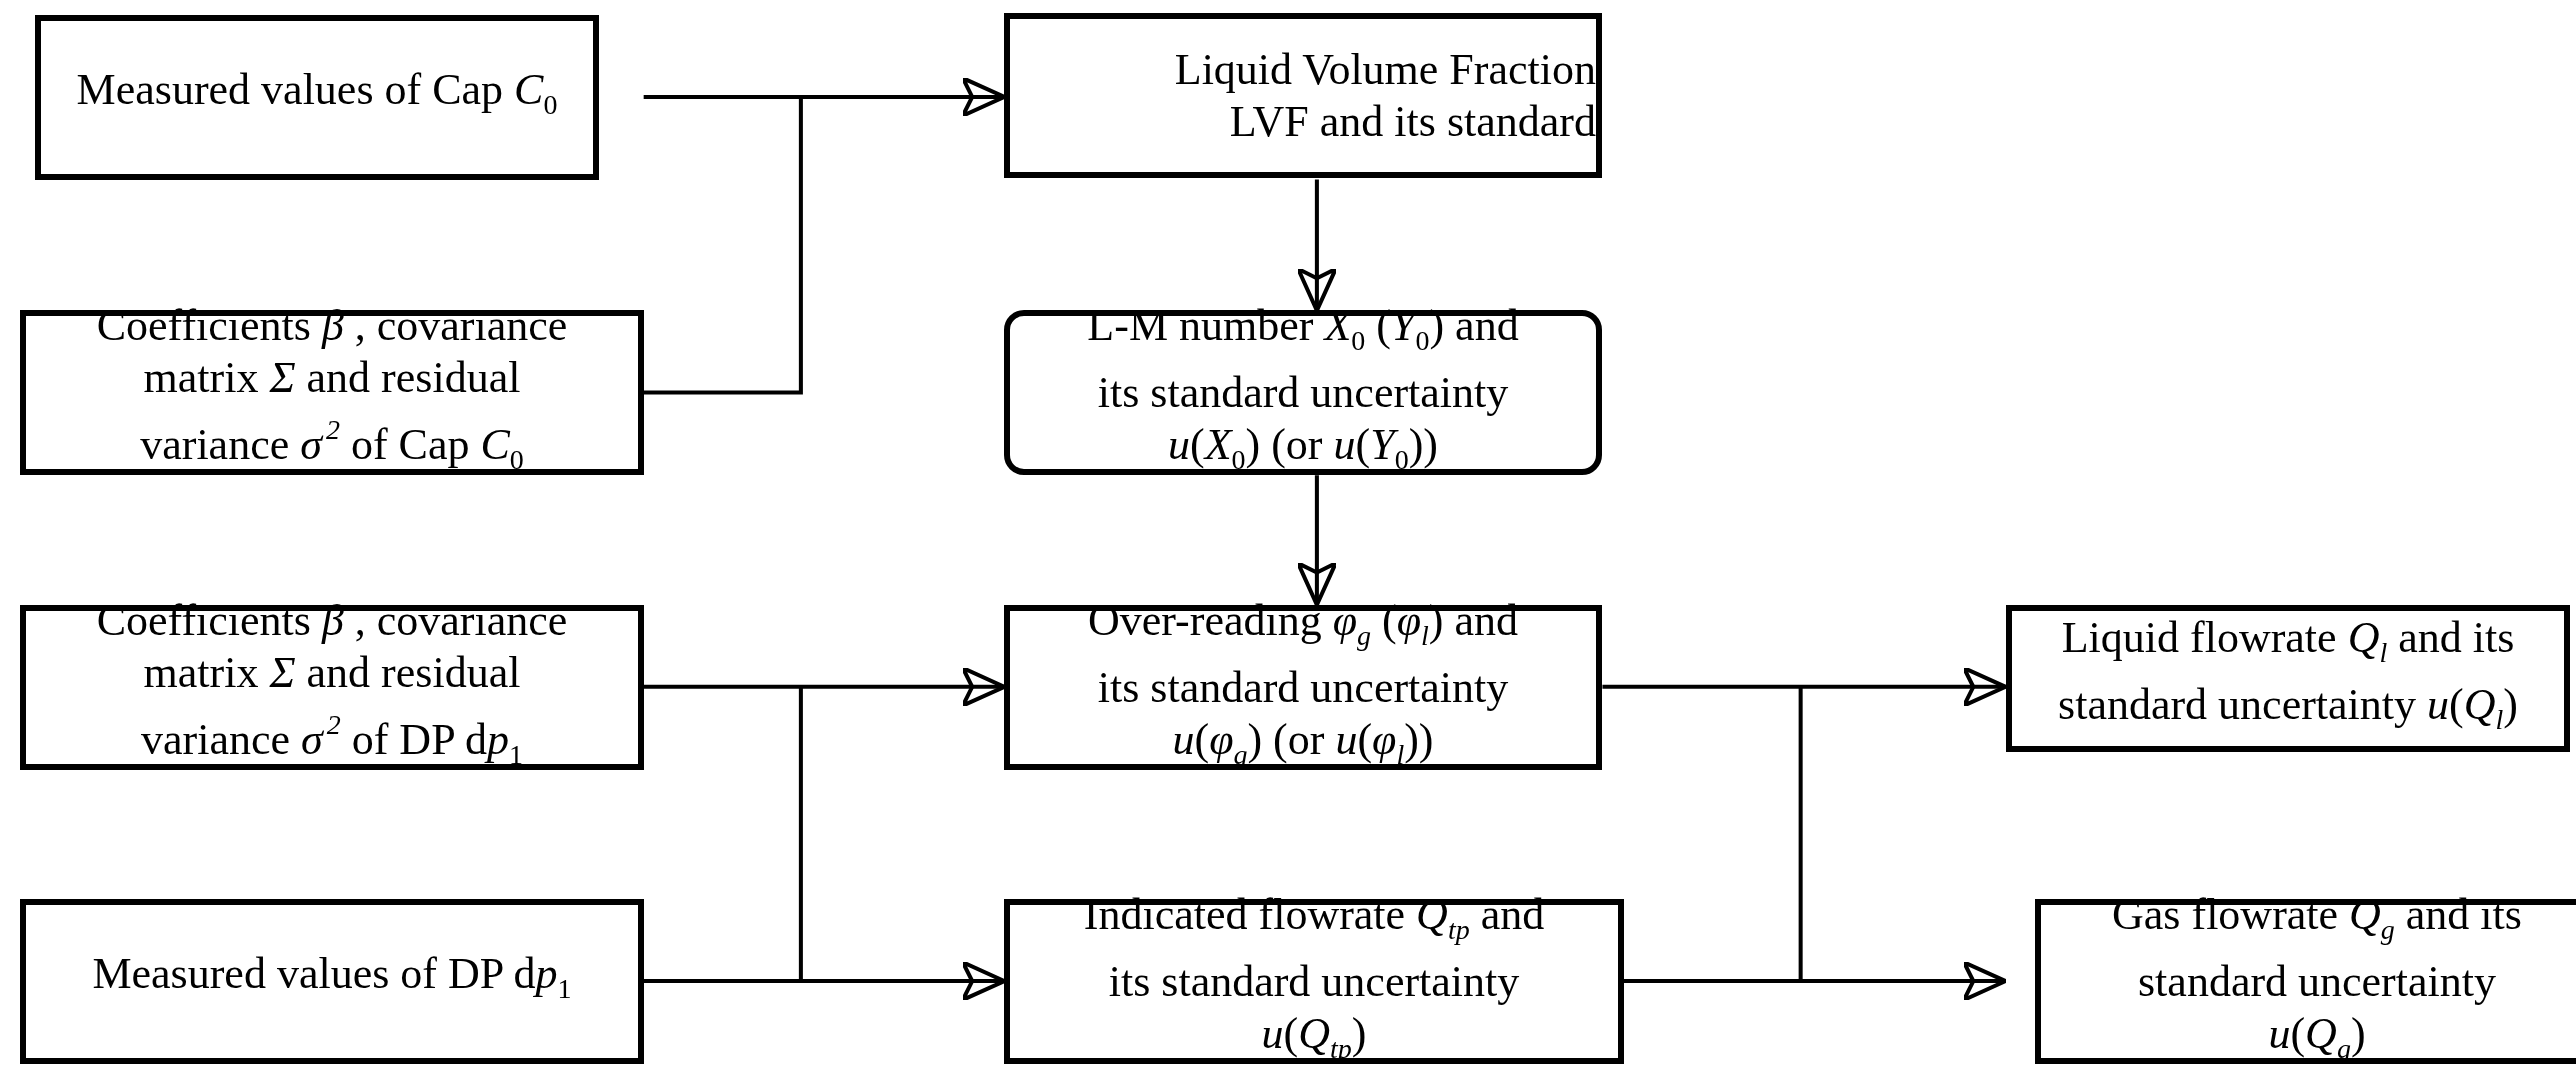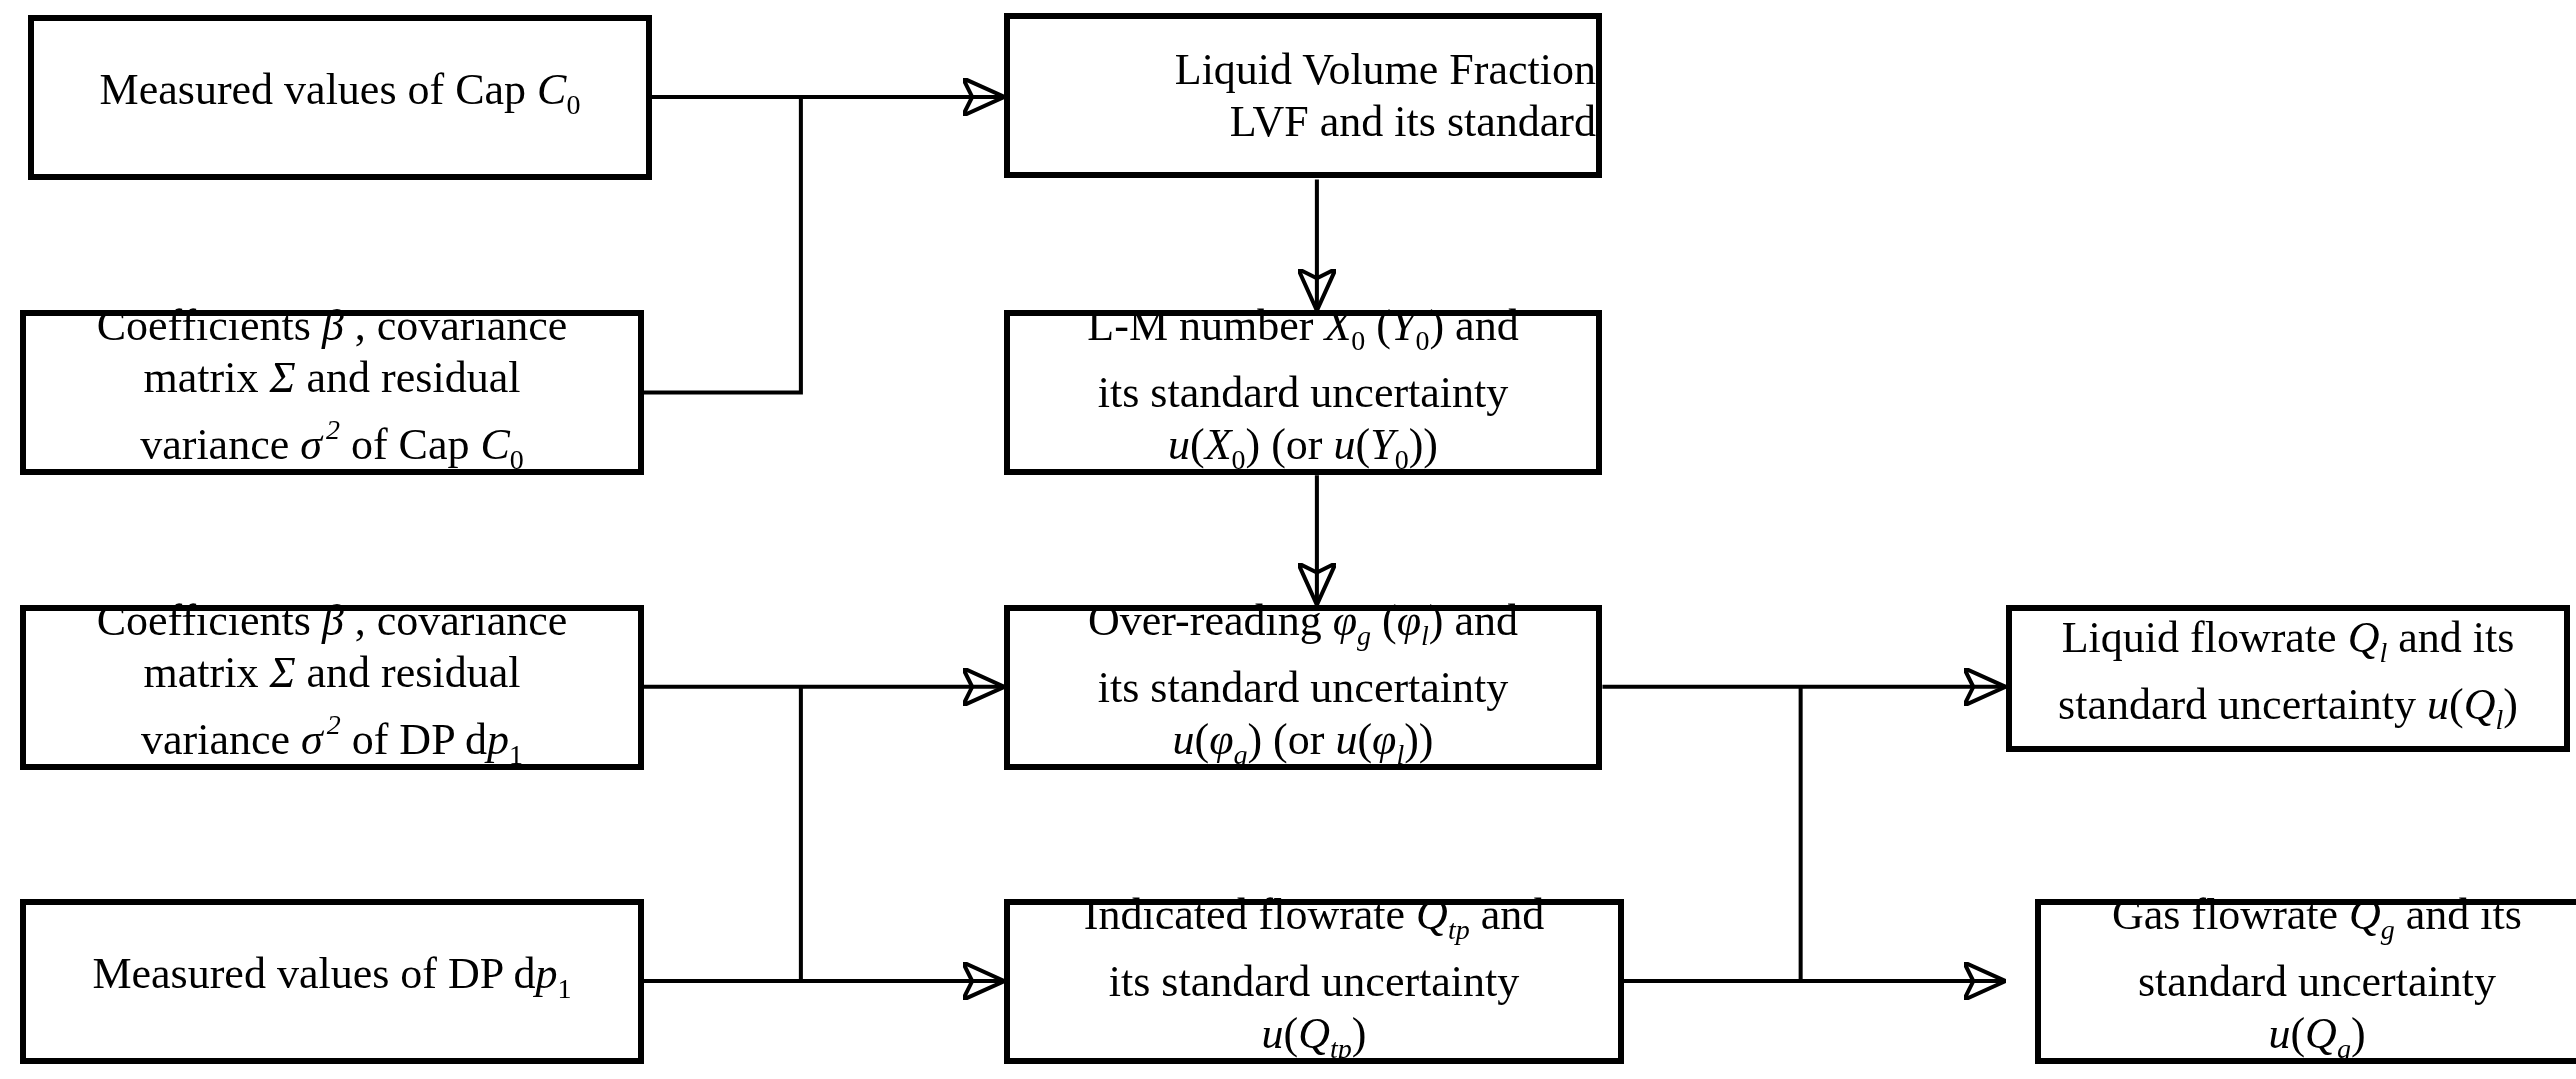--- a/index.html
+++ b/index.html
@@ -64,21 +64,21 @@
       <path d="M1960 267 L1960 462" marker-end="url(#arrow)"></path>
       <path d="M1960 707 L1960 900" marker-end="url(#arrow)"></path>
       <path d="M958 1022 L1495 1022" marker-end="url(#arrow)"></path>
       <path d="M958 1460 L1495 1460" marker-end="url(#arrow)"></path>
       <path d="M1192 1022 L1192 1460"></path>
       <path d="M2385 1022 L2985 1022" marker-end="url(#arrow)"></path>
       <path d="M2385 1460 L2985 1460" marker-end="url(#arrow)"></path>
       <path d="M2680 1022 L2680 1460"></path>
     </svg>
 
-<div class="box" style="left: 28px; top: 15px; width: 624px; height: 165px;">
+<div class="box" style="left: 35px; top: 15px; width: 564px; height: 165px;">
       <div class="box-text">
         <div class="line"><span class="s-r">Measured values of Cap </span><span class="s-i">C</span><span class="s-sub">0</span></div>
       </div>
     </div>
     <div class="box" style="left: 20px; top: 310px; width: 624px; height: 165px;">
       <div class="box-text">
         <div class="line"><span class="s-r">Coefficients </span><span class="s-i">β</span><span class="s-r"> , covariance</span></div>
         <div class="line"><span class="s-r">matrix </span><span class="s-i">Σ</span><span class="s-r"> and residual</span></div>
         <div class="line"><span class="s-r">variance </span><span class="s-i">σ</span><span class="s-sup">2</span><span class="s-r"> of Cap </span><span class="s-i">C</span><span class="s-sub">0</span></div>
       </div>
@@ -94,21 +94,21 @@
       <div class="box-text">
         <div class="line"><span class="s-r">Measured values of DP d</span><span class="s-i">p</span><span class="s-sub">1</span></div>
       </div>
     </div>
     <div class="box" style="left: 1004px; top: 13px; width: 598px; height: 165px; text-align: right;">
       <div class="box-text">
         <div class="line"><span class="s-r">Liquid Volume Fraction</span></div>
         <div class="line"><span class="s-r">LVF and its standard</span></div>
       </div>
     </div>
-    <div class="box" style="left: 1004px; top: 310px; width: 598px; height: 165px;">
+    <div class="box" style="left: 1004px; top: 310px; width: 598px; height: 165px; border-radius: 20px;">
       <div class="box-text">
         <div class="line"><span class="s-r">L-M number </span><span class="s-i">X</span><span class="s-sub">0</span><span class="s-r"> (</span><span class="s-i">Y</span><span class="s-sub">0</span><span class="s-r">) and</span></div>
         <div class="line"><span class="s-r">its standard uncertainty</span></div>
         <div class="line"><span class="s-i">u</span><span class="s-r">(</span><span class="s-i">X</span><span class="s-sub">0</span><span class="s-r">) (or </span><span class="s-i">u</span><span class="s-r">(</span><span class="s-i">Y</span><span class="s-sub">0</span><span class="s-r">))</span></div>
       </div>
     </div>
     <div class="box" style="left: 1004px; top: 605px; width: 598px; height: 165px; justify-content: center;">
       <div class="box-text">
         <div class="line"><span class="s-r">Over-reading </span><span class="s-i">φ</span><span class="s-subi">g</span><span class="s-r"> (</span><span class="s-i">φ</span><span class="s-subi">l</span><span class="s-r">) and</span></div>
         <div class="line"><span class="s-r">its standard uncertainty</span></div>

